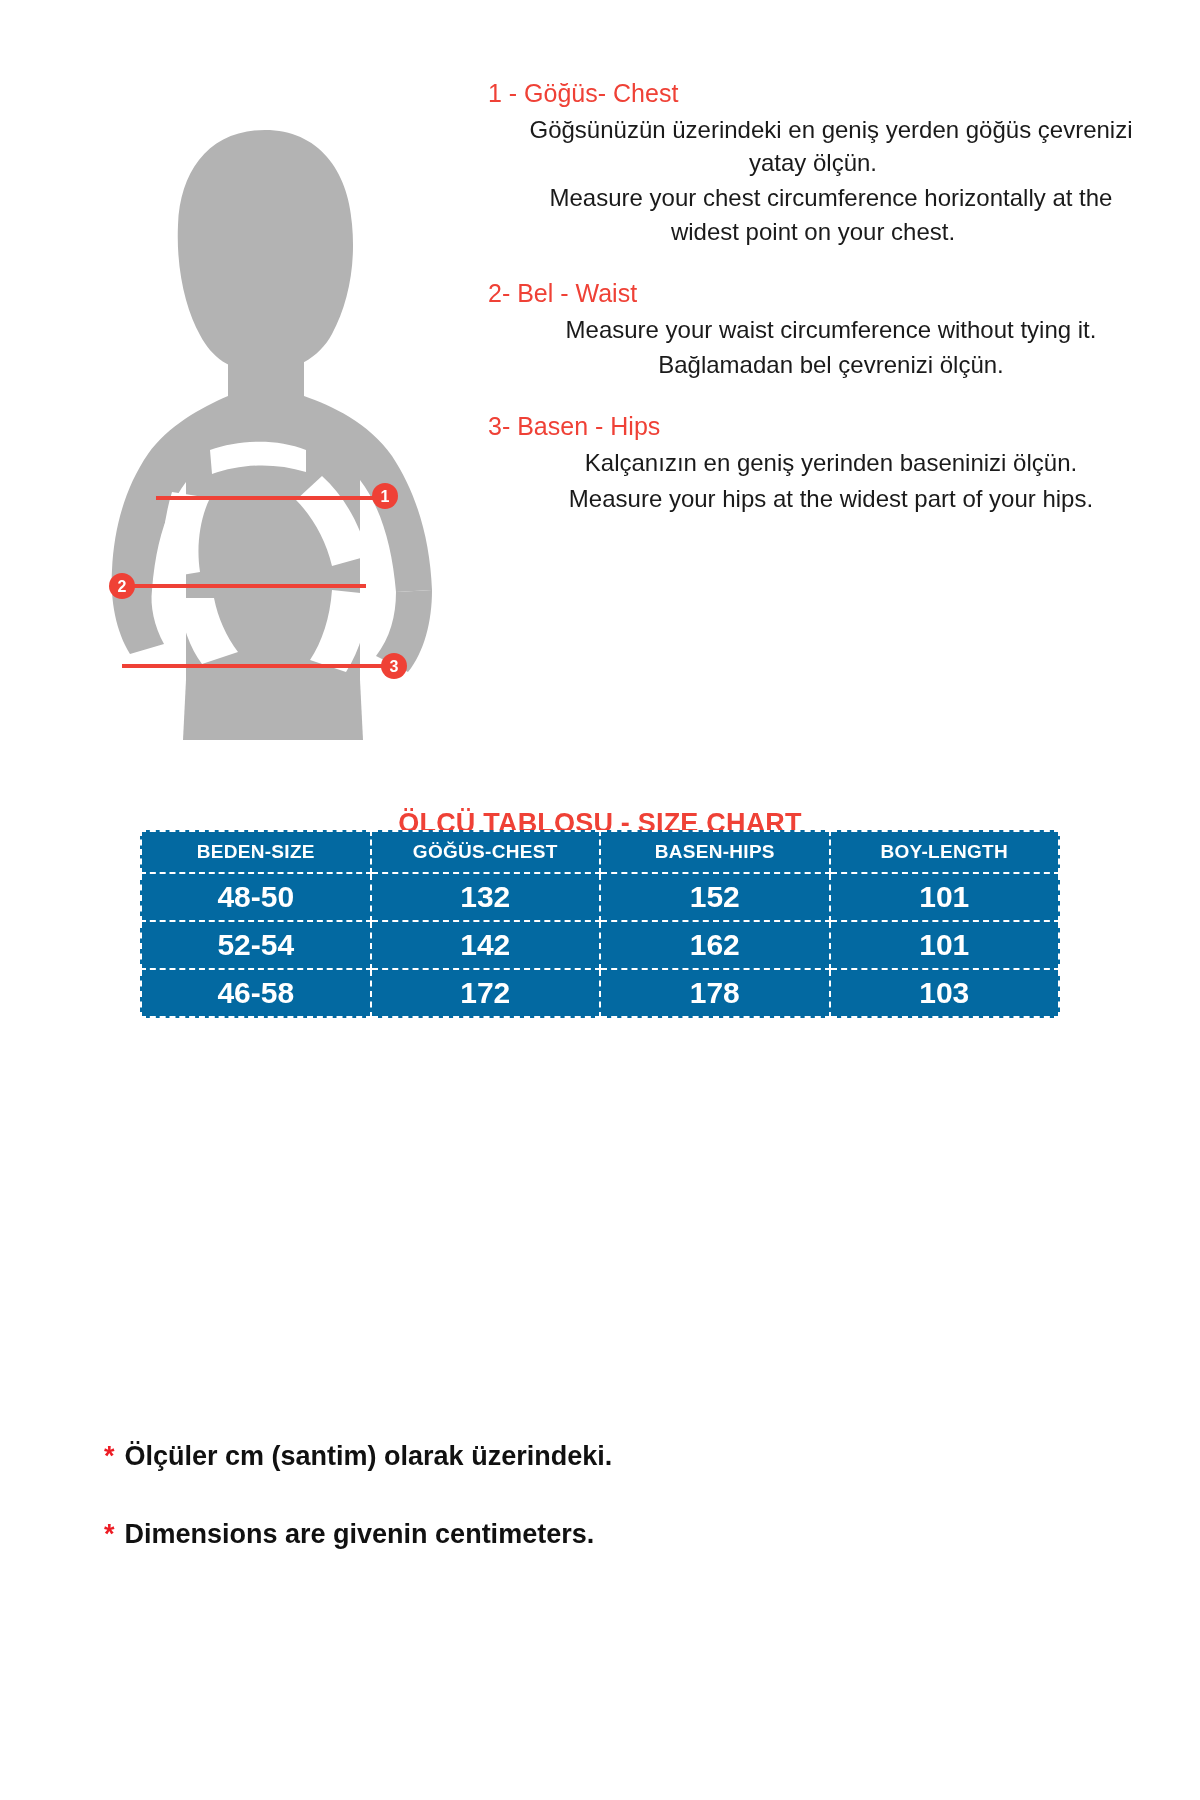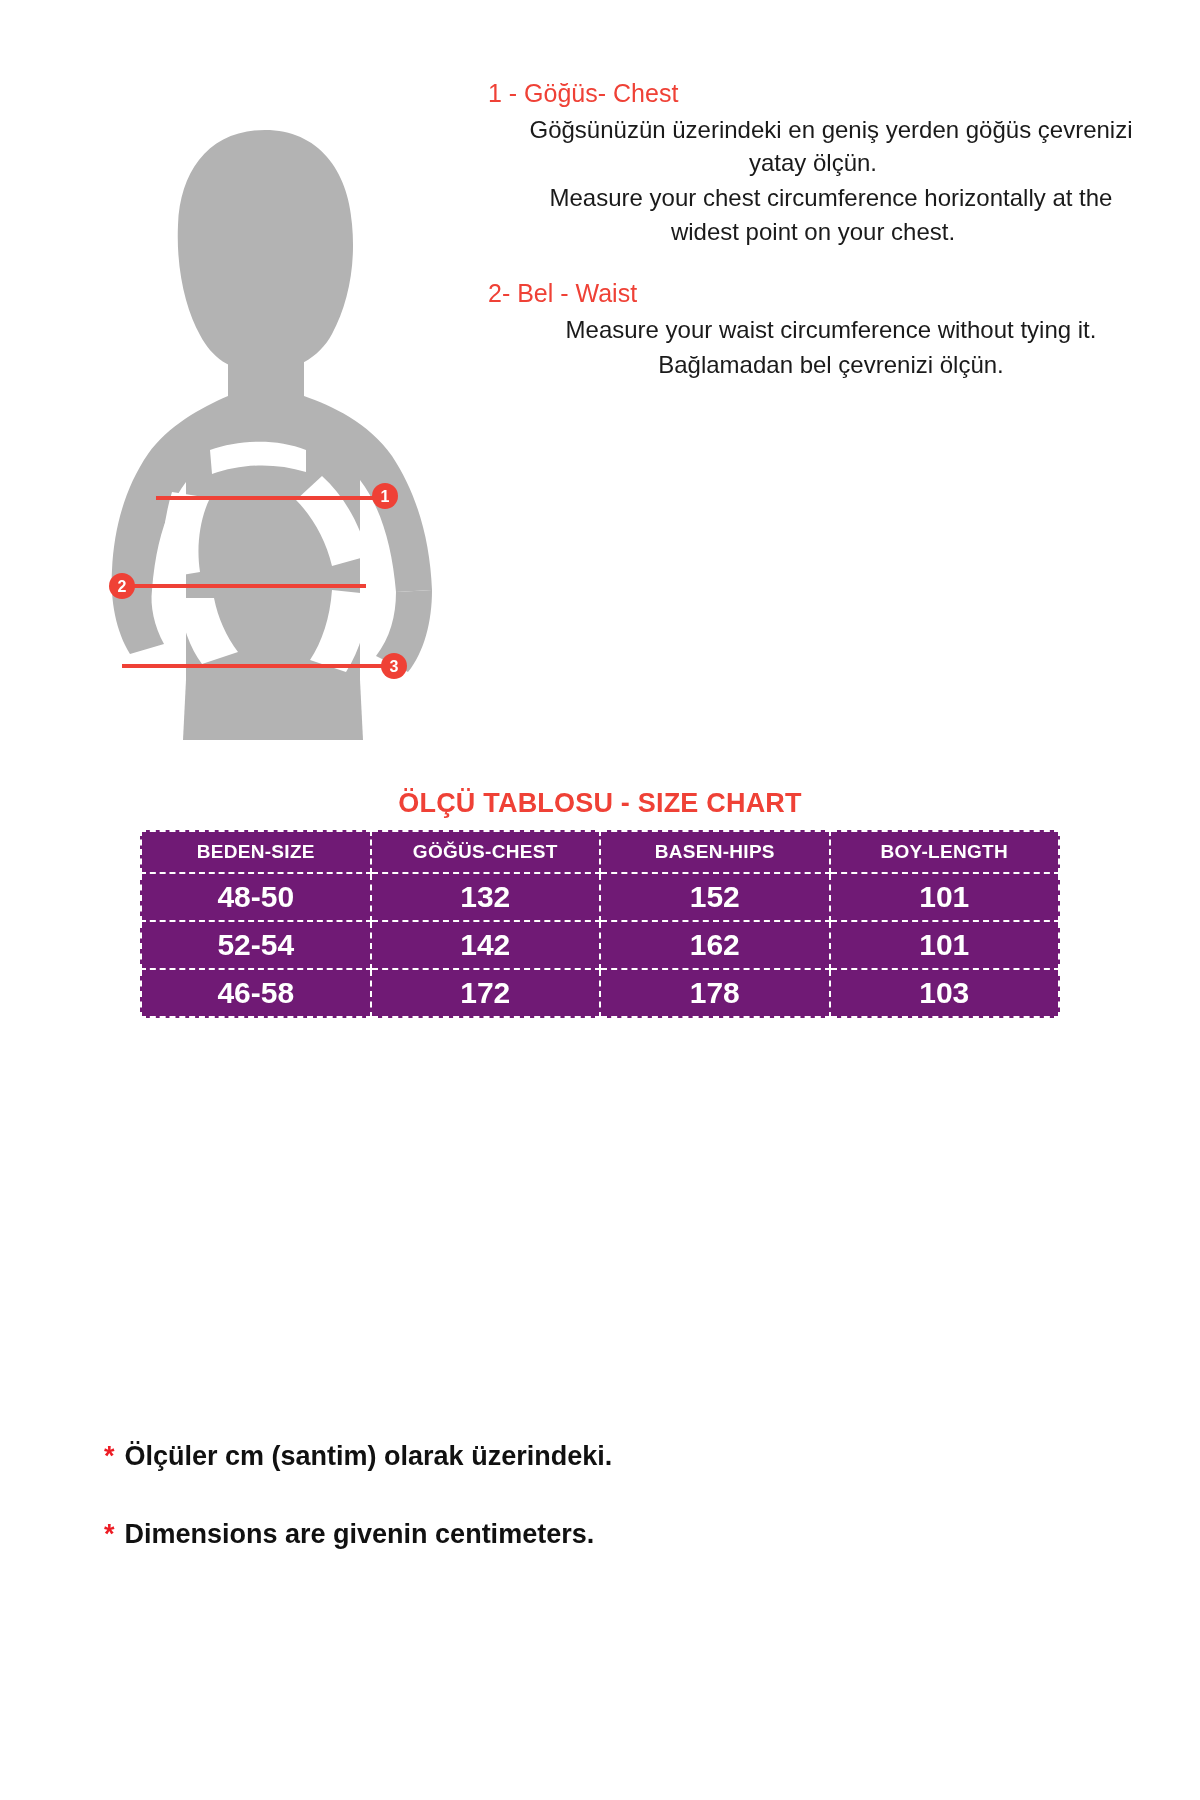--- a/index.html
+++ b/index.html
@@ -54,38 +54,38 @@
     text-align: center;
   }
   .instr-text + .instr-text {
     margin-top: 2px;
   }
 
   
   #chart-title {
     position: absolute;
     left: 0;
-    top: 788px;
+    top: 808px;
     width: 1200px;
     text-align: center;
     color: #ef4136;
     font-size: 27px;
     font-weight: bold;
     letter-spacing: 0.2px;
   }
   #size-table-wrap {
     position: absolute;
     left: 140px;
     top: 830px;
     width: 920px;
   }
   table#size-table {
     width: 920px;
     border-collapse: collapse;
-    background: #701a75;
+    background: #0369a1;
     color: #ffffff;
     table-layout: fixed;
   }
   table#size-table th,
   table#size-table td {
     border: 2px dashed #ffffff;
     text-align: center;
     padding: 0;
     height: 46px;
     vertical-align: middle;
@@ -191,20 +191,25 @@
     <p class="instr-text">Göğsünüzün üzerindeki en geniş yerden göğüs çevrenizi yatay ölçün.</p>
     <p class="instr-text">Measure your chest circumference horizontally at the widest point on your chest.</p>
   </div>
 
   <div class="instr-block">
     <p class="instr-title">2- Bel - Waist</p>
     <p class="instr-text">Measure your waist circumference without tying it.</p>
     <p class="instr-text">Bağlamadan bel çevrenizi ölçün.</p>
   </div>
 
+  <div class="instr-block">
+    <p class="instr-title">3- Basen - Hips</p>
+    <p class="instr-text">Kalçanızın en geniş yerinden baseninizi ölçün.</p>
+    <p class="instr-text">Measure your hips at the widest part of your hips.</p>
+  </div>
 
 </div>
 
 <div id="chart-title">ÖLÇÜ TABLOSU - SIZE CHART</div>
 
 <div id="size-table-wrap">
   <table id="size-table">
     <thead>
       <tr>
         <th>BEDEN-SIZE</th>

